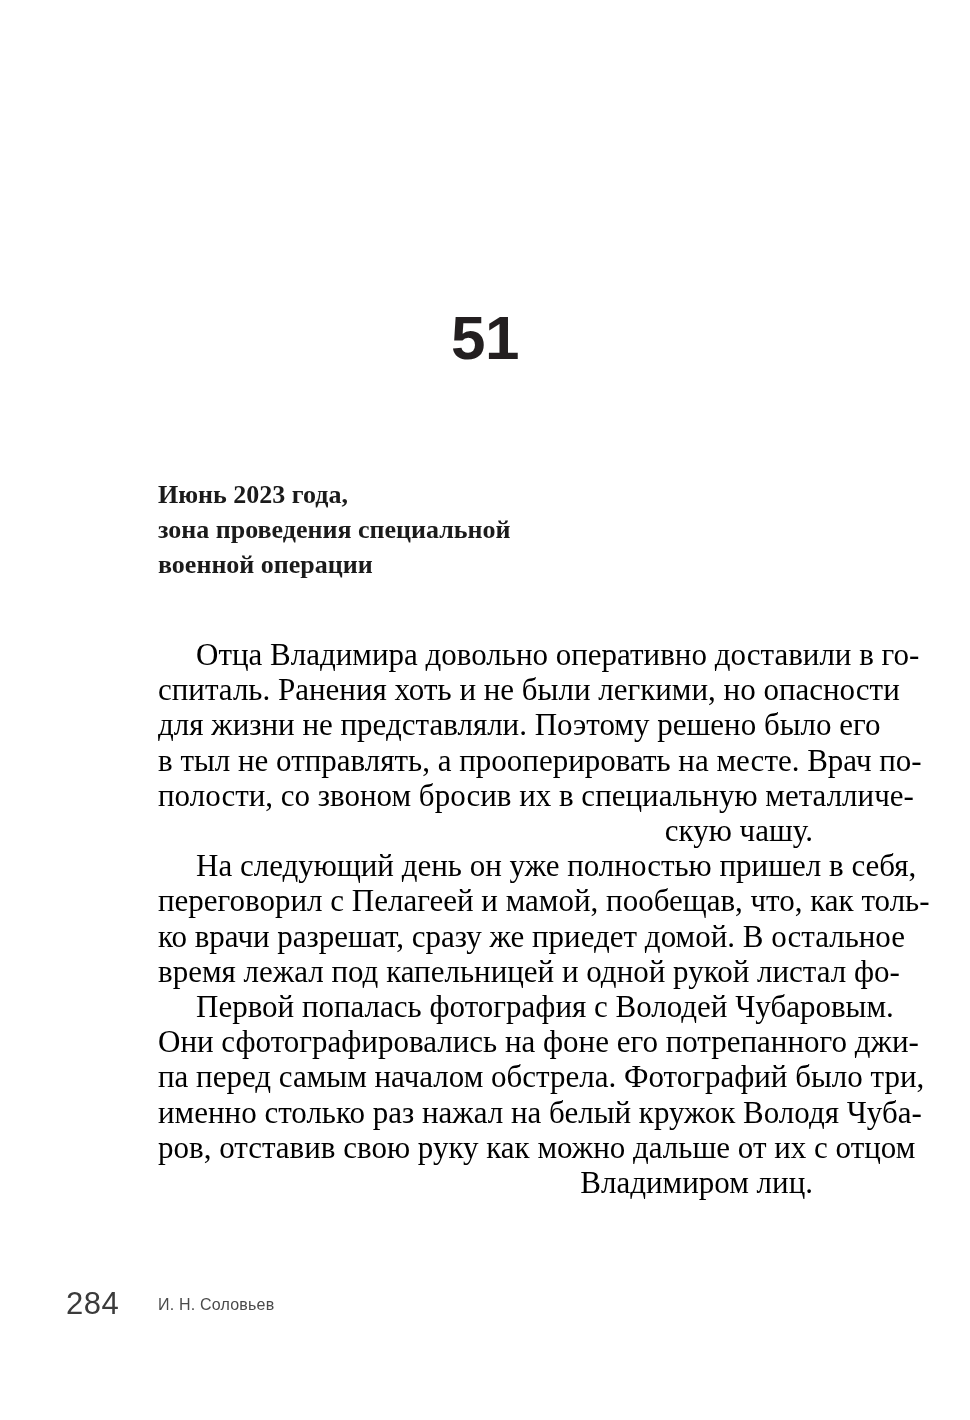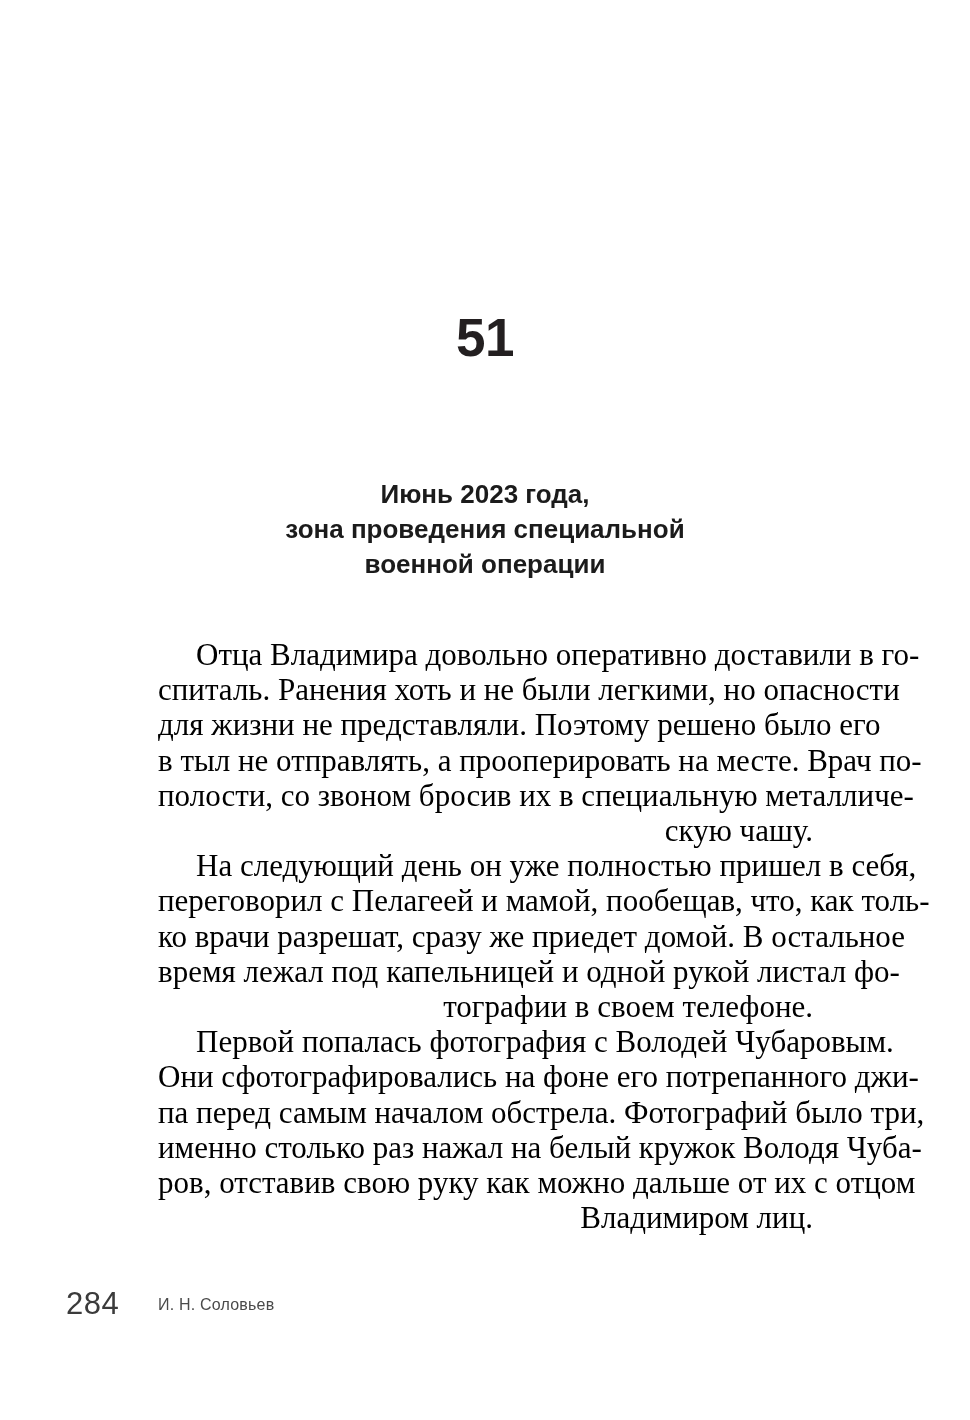--- a/index.html
+++ b/index.html
@@ -19,34 +19,33 @@
 
   
   .chapter-number {
     position: absolute;
     top: 308px;
     left: 158px;
     width: 654px;
     text-align: center;
     font-family: "Liberation Sans", sans-serif;
     font-weight: bold;
-    font-size: 53px;
+    font-size: 62px;
     line-height: 60px;
     letter-spacing: -0.5px;
     color: #231f20;
   }
 
   
   .section-heading {
     position: absolute;
     top: 477px;
     left: 158px;
     width: 654px;
-    text-align: center;
-    font-family: Liberation Sans, sans-serif;
+    font-family: Liberation Serif, serif;
     font-weight: bold;
     font-size: 26px;
     line-height: 35px;
     color: #1b1b1b;
   }
   .section-heading .hl {
     display: block;
     white-space: nowrap;
   }
 
@@ -143,21 +142,20 @@
       <span class="ln spread">в тыл не отправлять, а прооперировать на месте. Врач по-</span>
       <span class="ln spread">полости, со звоном бросив их в специальную металличе-</span>
       <span class="ln last">скую чашу.</span>
     </p>
 
     <p>
       <span class="ln first spread">На следующий день он уже полностью пришел в себя,</span>
       <span class="ln spread">переговорил с Пелагеей и мамой, пообещав, что, как толь-</span>
       <span class="ln spread">ко врачи разрешат, сразу же приедет домой. В остальное</span>
       <span class="ln spread">время лежал под капельницей и одной рукой листал фо-</span>
-      <span class="ln last">тографии в своем телефоне.</span>
     </p>
 
     <p>
       <span class="ln first spread">Первой попалась фотография с Володей Чубаровым.</span>
       <span class="ln spread">Они сфотографировались на фоне его потрепанного джи-</span>
       <span class="ln spread">па перед самым началом обстрела. Фотографий было три,</span>
       <span class="ln spread">именно столько раз нажал на белый кружок Володя Чуба-</span>
       <span class="ln spread">ров, отставив свою руку как можно дальше от их с отцом</span>
       <span class="ln last">Владимиром лиц.</span>
     </p>

